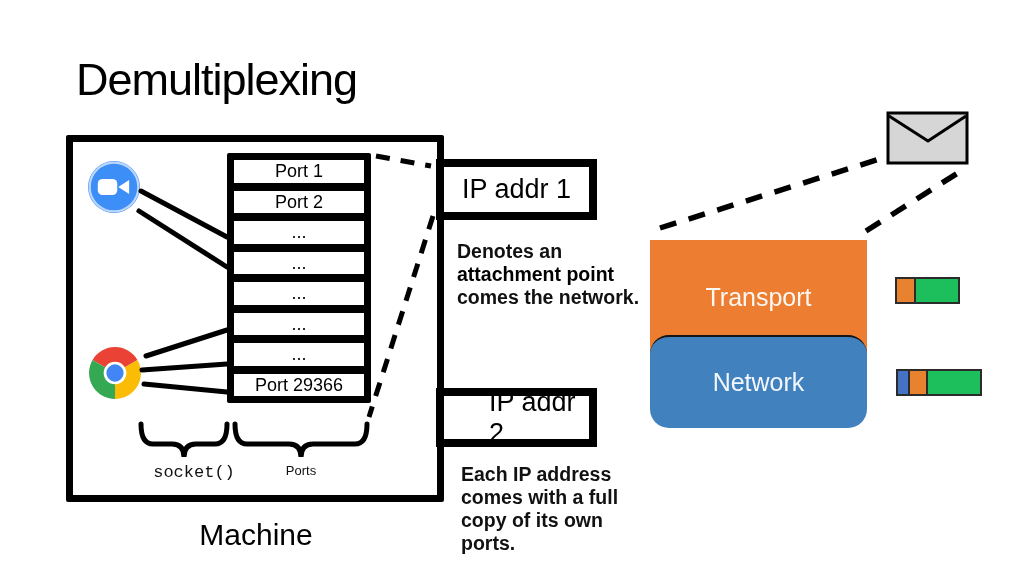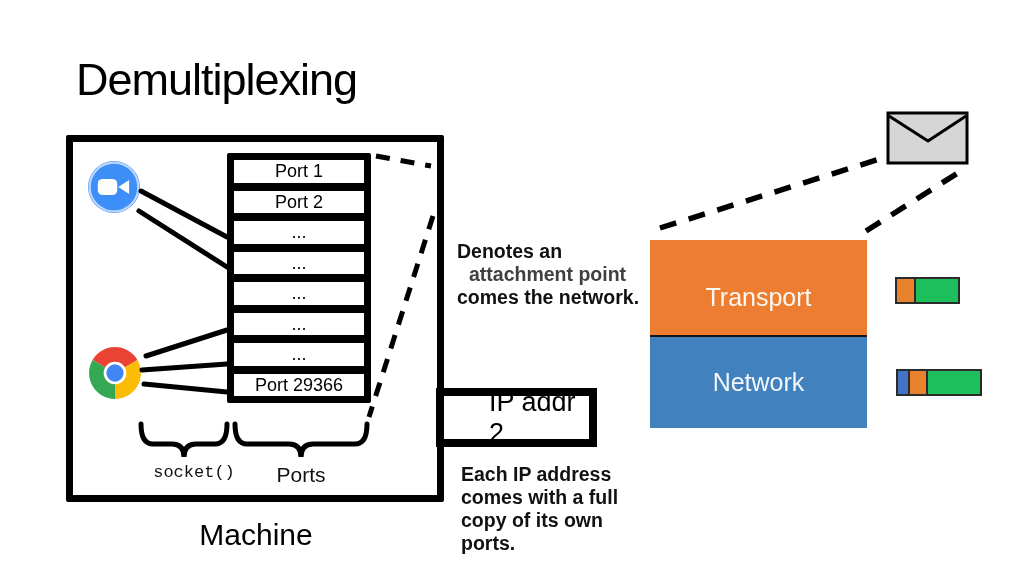--- a/index.html
+++ b/index.html
@@ -33,35 +33,35 @@
   .port-row{
     flex:1;background:#fff;display:flex;align-items:center;justify-content:center;
     font-size:18px;line-height:1;color:#000;
   }
 
   
   .overlay{position:absolute;left:0;top:0;width:1024px;height:576px;pointer-events:none;}
 
   .brace-label{position:absolute;text-align:center;color:#111;}
   .label-socket{left:140px;width:108px;top:463px;font-family:"Liberation Mono", monospace;font-size:17px;}
-  .label-ports{left:246px;width:110px;top:463px;font-size:21px;}
+  .label-ports{left:246px;width:110px;top:463px;font-size:13px;}
   .machine-label{position:absolute;left:146px;top:518px;width:220px;text-align:center;font-size:30px;}
 
   
   .ip-box{
     position:absolute;border:8px solid #000;background:#fff;box-sizing:border-box;
     display:flex;align-items:center;justify-content:center;font-size:27px;z-index:3;
   }
   .ip1{left:436px;top:159px;width:161px;height:61px;}
   .ip2{left:436px;top:388px;width:161px;height:59px;padding-left:45px;}
 
   .desc{position:absolute;font-size:19.5px;line-height:23px;color:#111;font-weight:bold;}
   .desc1{left:457px;top:240px;}
   .desc2{left:461px;top:463px;}
-  .hl-red{color:#404040;margin-left:12px;}
+  .hl-red{color:#000000;}
 
   
   .layer{
     position:absolute;left:650px;width:217px;box-sizing:border-box;
     display:flex;align-items:center;justify-content:center;
     font-size:25px;color:#fbf7f2;
   }
   .layer-transport{top:240px;height:114px;background:#ED7D31;}
   .layer-network{top:335px;height:93px;background:#4081BE;border-top:2px solid #141414;color:#f3f7fb;}
 
@@ -139,38 +139,39 @@
     <g>
       <rect x="888" y="113" width="79" height="50" fill="#d6d6d6" stroke="#000" stroke-width="3"></rect>
       <path d="M889,116 L928,141 L966,116" fill="none" stroke="#000" stroke-width="3" stroke-linejoin="round"></path>
     </g>
   </svg>
 
   <div class="brace-label label-socket">socket()</div>
   <div class="brace-label label-ports">Ports</div>
   <div class="machine-label">Machine</div>
 
+  <div class="ip-box ip1">IP addr 1</div>
   <div class="desc desc1">
     <div>Denotes an</div>
     <div class="hl-red">attachment point</div>
     <div>comes the network.</div>
   </div>
 
   <div class="ip-box ip2">IP addr 2</div>
   <div class="desc desc2">
     <div>Each IP address</div>
     <div>comes with a full</div>
     <div>copy of its own</div>
     <div>ports.</div>
   </div>
 
   <div class="layer layer-transport" style="background-color: rgb(237, 125, 49);">
     <span>Transport</span>
   </div>
-  <div class="layer layer-network" style="background-color: rgb(64, 129, 190);">
+  <div class="layer layer-network" style="background-color: rgb(64, 129, 190); border-radius: 19px;">
     <span>Network</span>
   </div>
 
   <div class="bar bar1">
     <span class="seg b1s1" style="background-color: rgb(232, 130, 47);"></span>
     <span class="seg b1s2" style="background-color: rgb(29, 190, 92);"></span>
   </div>
   <div class="bar bar2">
     <span class="seg b2s1" style="background-color: rgb(68, 114, 196);"></span>
     <span class="seg b2s2" style="background-color: rgb(232, 130, 47);"></span>

